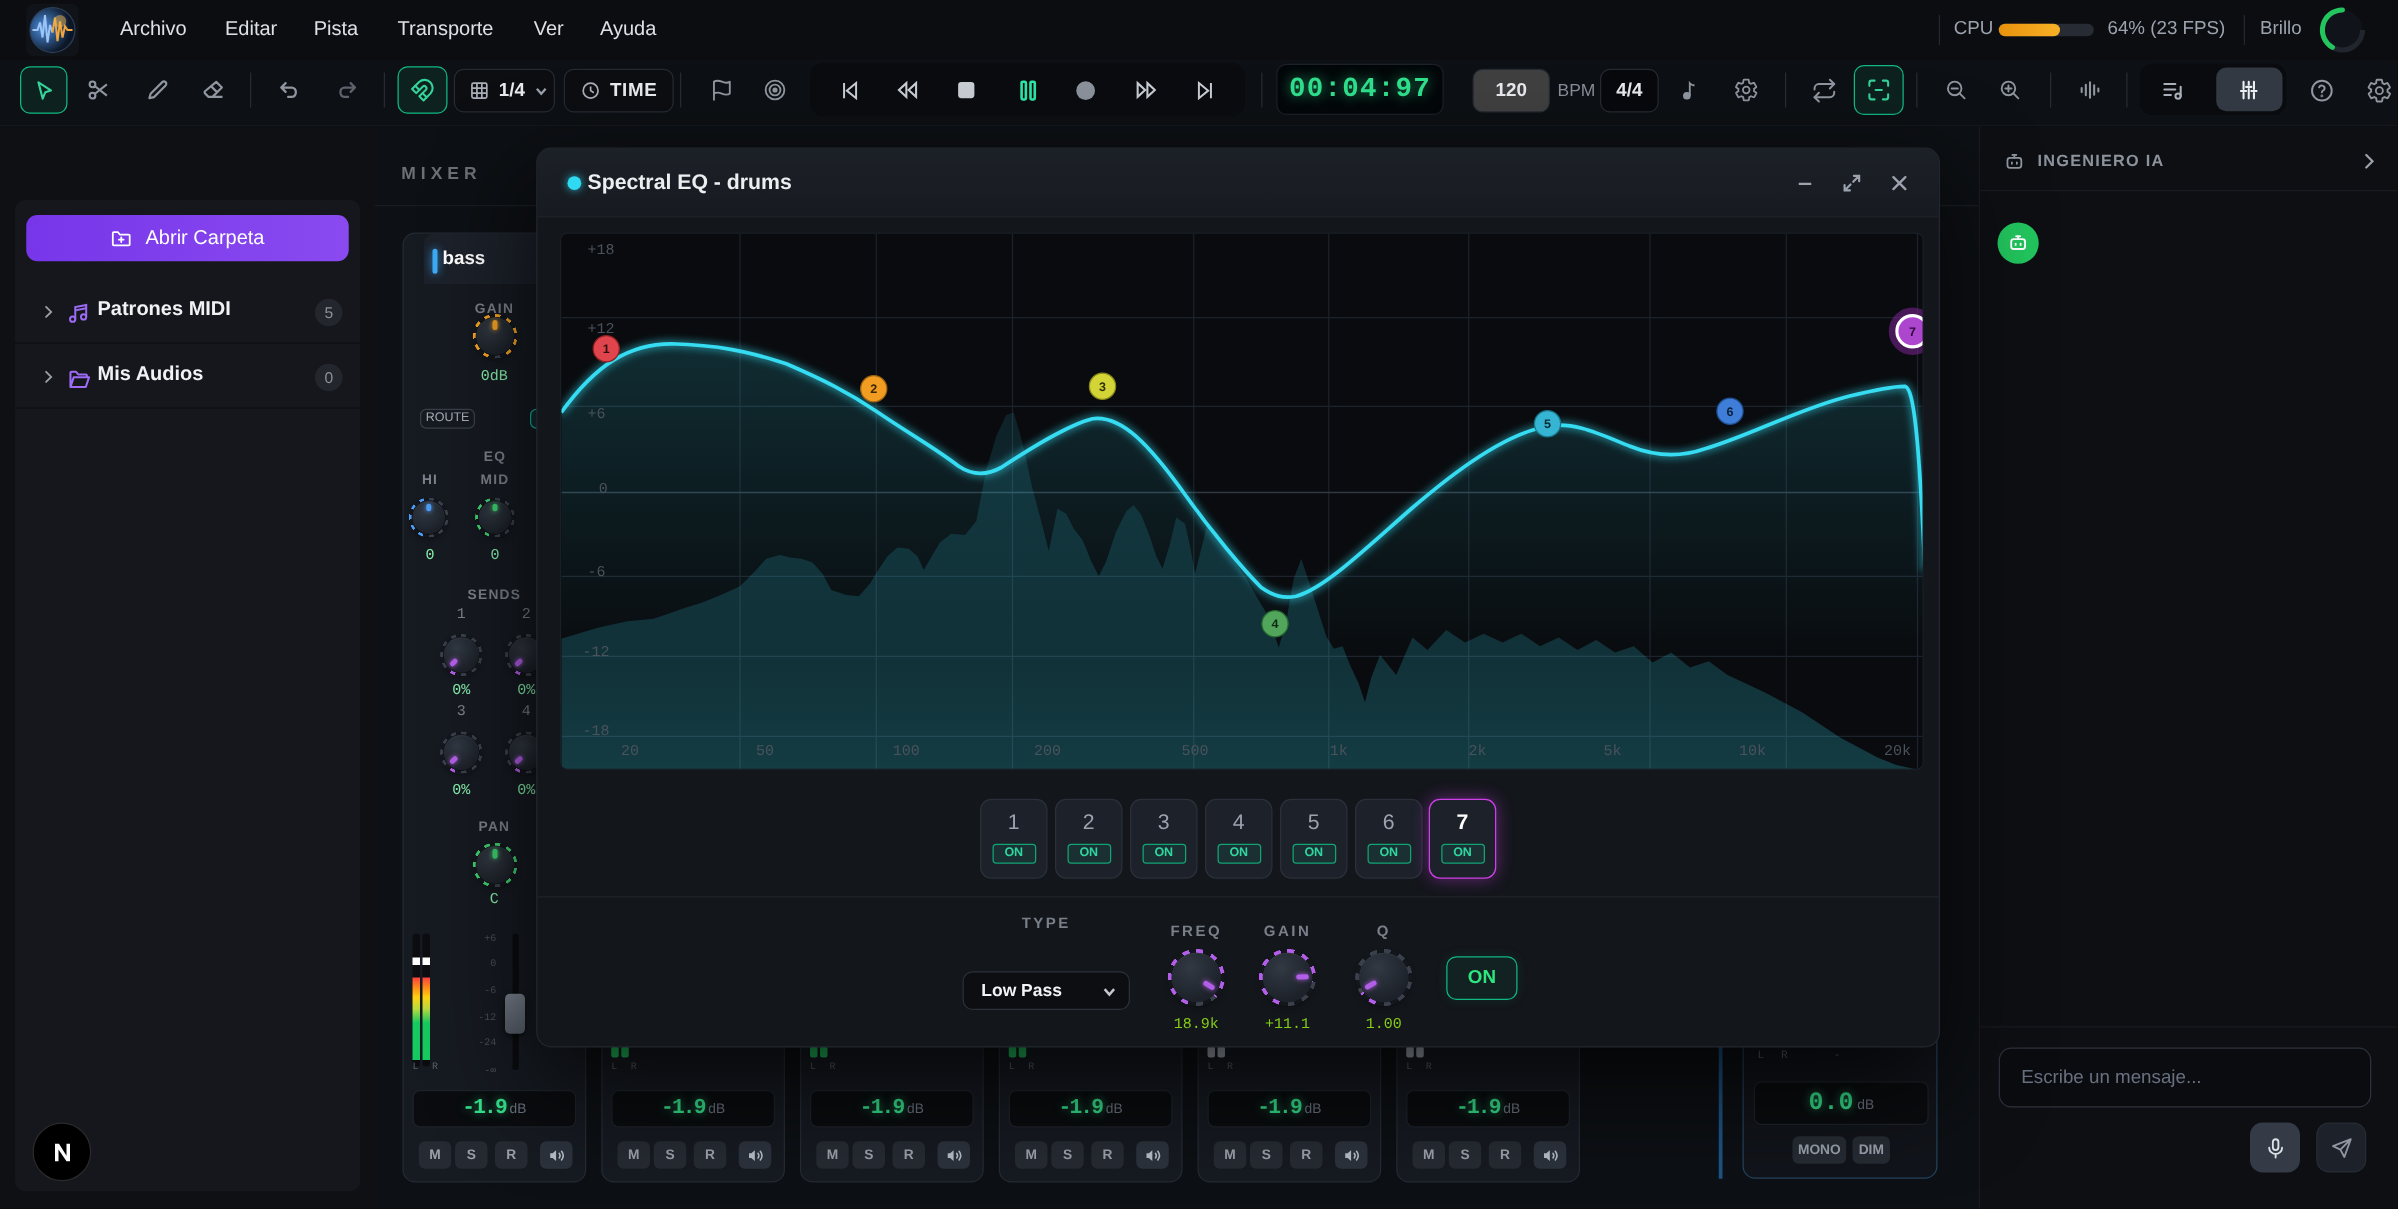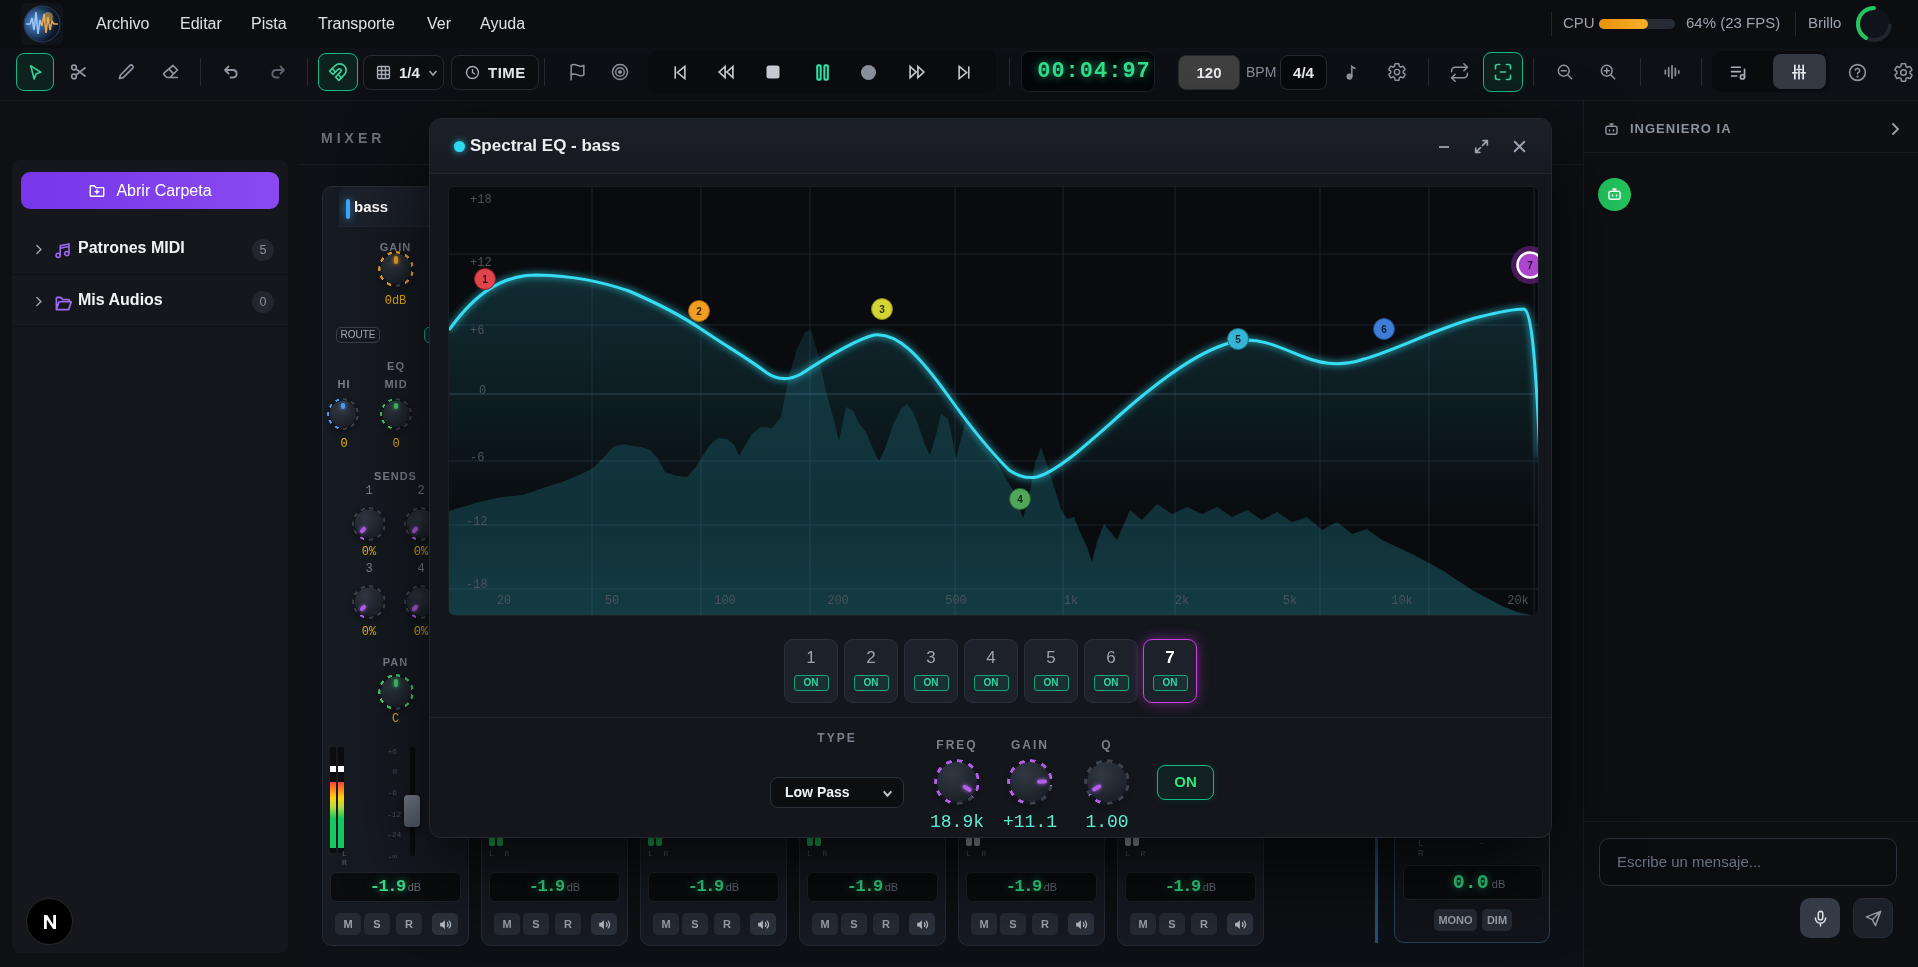--- a/index.html
+++ b/index.html
@@ -1,17 +1,17 @@
 <!DOCTYPE html>
 <html><head>
 <meta charset="utf-8">
 <style>
   * { margin:0; padding:0; box-sizing:border-box; }
   html,body { width:1918px; height:967px; overflow:hidden; background:#0a0c0f; font-family:"Liberation Sans",sans-serif; }
-  .mono { font-family:"Liberation Mono",monospace;padding-left:12px; }
+  .mono { font-family:"Liberation Mono",monospace; }
   .abs { position:absolute; }
   #app { position:relative; width:1918px; height:967px; }
 
   
   #menubar { position:absolute; left:0; top:0; width:1918px; height:48px; background:#0b0d10; }
   #menubar .mitem { position:absolute; top:0; height:48px; line-height:48px; color:#dde1e6; font-size:16px; }
   #logo { position:absolute; left:21px; top:3px; width:42px; height:42px; border-radius:6px; background:#101419; overflow:hidden; }
 
   
   #toolbar { position:absolute; left:0; top:48px; width:1918px; height:53px; background:#0d1014; border-bottom:1px solid #15181d; }
@@ -33,21 +33,21 @@
   
   #center { position:absolute; left:300px; top:101px; width:1283px; height:866px; background:#0d1014; }
   #center .mhd { position:absolute; left:0; top:0; width:1283px; height:64px; border-bottom:1px solid #191d23; }
   #center .mhd span { position:absolute; left:21px; top:29px; color:#6a7076; font-size:14px; font-weight:bold; letter-spacing:4px; }
 
   .strip { position:absolute; top:85px; width:147px; height:760px; background:#161a21; border:1px solid #252b34; border-radius:10px; }
   .strip .shd { position:absolute; left:16px; top:0; width:145px; height:40px; background:#1c212a; border-radius:9px 9px 0 0; border-bottom:1px solid #232831; }
   .sname { position:absolute; left:15px; top:11px; color:#fff; font-weight:bold; font-size:15px; }
   .sbar { position:absolute; left:7px; top:12px; width:4px; height:20px; border-radius:2px; background:#3da9f5; box-shadow:0 0 8px rgba(61,169,245,.9); }
   .klabel { position:absolute; color:#7c828c; font-size:11px; font-weight:bold; letter-spacing:1px; text-align:center; }
-  .kval { position:absolute; color:#eab308; font-size:12px; font-family:"Liberation Mono",monospace; text-align:center; }
+  .kval { position:absolute; color:#86efac; font-size:12px; font-family:"Liberation Mono",monospace; text-align:center; }
 
   
   .knob { position:absolute; border-radius:50%; background:radial-gradient(circle at 38% 30%,#323943,#1d222a 70%); box-shadow:0 3px 6px rgba(0,0,0,.55), inset 0 1px 1px rgba(255,255,255,.05); }
   .knob::before { content:""; position:absolute; inset:-3px; border-radius:50%;
     background:
       repeating-conic-gradient(rgba(0,0,0,0) 0deg 15deg, var(--gap,#14171d) 15deg 33deg),
       conic-gradient(from 180deg, var(--c,#8a54f0) var(--arc,240deg), #3a414c var(--arc,240deg) 360deg);
     -webkit-mask:radial-gradient(circle, transparent 60%, #000 62%);
     mask:radial-gradient(circle, transparent 60%, #000 62%); }
   .knob i { position:absolute; inset:0; transform:rotate(var(--rot,0deg)); }
@@ -72,21 +72,21 @@
   #modal .mh .ttl { position:absolute; left:40px; top:17px; color:#eceef0; font-size:17px; font-weight:bold; }
   #graph { position:absolute; left:18px; top:67px; width:1091px; height:430px; background:#090b0e; border:1px solid #1a1f26; border-radius:6px; overflow:hidden; }
   #bands { position:absolute; left:0; top:506px; width:1121px; height:93px; border-bottom:1px solid #1f242b; }
   .bandb { position:absolute; top:14px; width:54px; height:64px; background:#1c212a; border:1px solid #2a303a; border-radius:9px; text-align:center; }
   .bandb .n { margin-top:8px; color:#9ca3af; font-size:17px; }
   .bandb .onb { margin:7px auto 0; width:35px; height:16px; border:1.5px solid #12a475; border-radius:3px; color:#2fd6a0; font-size:10px; font-weight:bold; line-height:13px; background:rgba(16,185,129,.10); }
   .bandb.sel { border:1.5px solid #cf3fe8; box-shadow:0 0 14px rgba(207,63,232,.45); }
   .bandb.sel .n { color:#fff; font-weight:bold; }
   #mctl { position:absolute; left:0; top:599px; width:1121px; height:120px; }
   .mlabel { position:absolute; color:#7a8089; font-size:12px; font-weight:bold; letter-spacing:2px; text-align:center; }
-  .mval { position:absolute; color:#5eead4; font-size:18px; font-family:"Liberation Mono",monospace; text-align:center; }
+  .mval { position:absolute; color:#84cc16; font-size:12px; font-family:"Liberation Mono",monospace; text-align:center; }
   #lowpass { position:absolute; left:340px; top:59px; width:134px; height:31px; background:#0c0e12; border:1px solid #2b313b; border-radius:8px; color:#f1f3f5; font-size:14px; font-weight:bold; line-height:29px; padding-left:14px; }
   #onbtn { position:absolute; left:727px; top:47px; width:57px; height:35px; border:1.5px solid #10b981; border-radius:8px; color:#2ee67e; font-size:15px; font-weight:bold; text-align:center; line-height:32px; background:rgba(16,185,129,.07); box-shadow:0 0 10px rgba(16,185,129,.12); }
 
   
   #rsb { position:absolute; left:1583px; top:101px; width:335px; height:866px; background:#0d0f13; border-left:1px solid #181b20; }
   #rsb .hd { position:absolute; left:0; top:0; width:335px; height:52px; border-bottom:1px solid #181b20; }
   #avatar { position:absolute; left:14px; top:77px; width:33px; height:33px; border-radius:50%; background:#22c55e; display:flex; align-items:center; justify-content:center; }
   #bubble { position:absolute; left:61px; top:78px; width:250px; background:#1b261c; border-radius:11px; padding:13px 15px; color:#e2e6e9; font-size:15.5px; line-height:1.5; }
   #chatin { position:absolute; left:15px; top:737px; width:298px; height:48px; background:#0a0c10; border:1px solid #2c323d; border-radius:10px; color:#697180; font-size:15px; line-height:46px; padding-left:17px; }
   .cbtn { position:absolute; top:797px; width:40px; height:40px; border-radius:10px; display:flex; align-items:center; justify-content:center; }
@@ -541,21 +541,21 @@
       <div class="abs" style="left:8px;top:678px;width:140px;height:35px;background:#0a0c0f;border:1px solid #1e232b;border-radius:6px;text-align:center">
         <span class="v mono" style="color:#35e08a;font-weight:bold;font-size:20px;line-height:33px;text-shadow:0 0 8px rgba(53,224,138,.6)">0.0</span><span style="color:#6b7280;font-size:11px"> dB</span>
       </div>
       <div class="msr" style="left:39px;width:43px;bottom:11px">MONO</div>
       <div class="msr" style="left:87px;width:30px;bottom:11px">DIM</div>
     </div>
 
     <div id="modal">
       <div class="mh">
         <span class="dot"></span>
-          <span class="ttl">Spectral EQ - bass</span>
+          <span class="ttl">Spectral EQ - drums</span>
         <svg class="abs" style="left:1006px;top:20px" width="16" height="16" viewBox="0 0 16 16" stroke="#9ca3af" stroke-width="1.8" fill="none">
             <path d="M3 8 h10"></path>
           </svg>
         <svg class="abs" style="left:1043px;top:19px" width="17" height="17" viewBox="0 0 16 16" stroke="#9ca3af" stroke-width="1.6" fill="none" stroke-linecap="round">
             <path d="M9.5 2.5 h4 v4 M13.5 2.5 L9 7 M6.5 13.5 h-4 v-4 M2.5 13.5 L7 9"></path>
           </svg>
         <svg class="abs" style="left:1081px;top:19px" width="17" height="17" viewBox="0 0 16 16" stroke="#9ca3af" stroke-width="1.8" fill="none" stroke-linecap="round">
             <path d="M3.5 3.5 L12.5 12.5 M12.5 3.5 L3.5 12.5"></path>
           </svg>
       </div>

